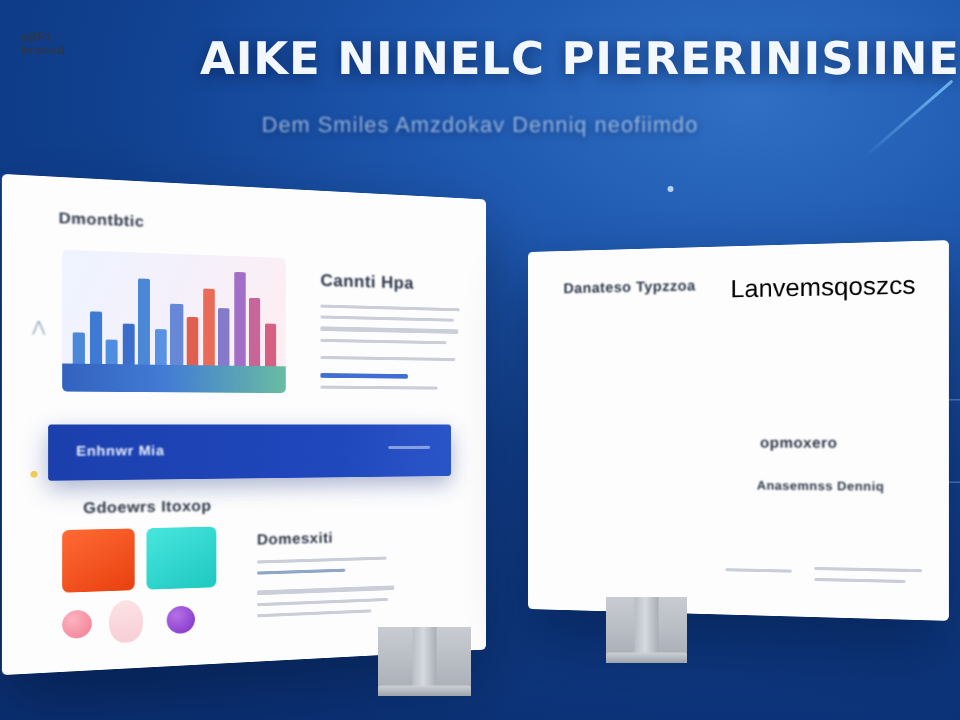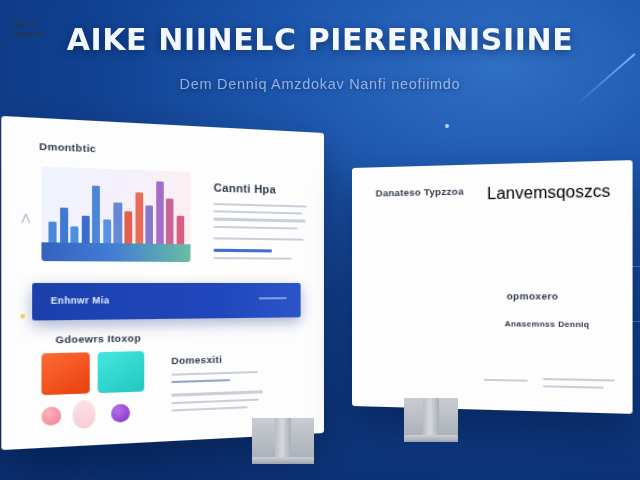--- a/index.html
+++ b/index.html
@@ -21,21 +21,21 @@
     background:linear-gradient(90deg,rgba(120,200,255,0) 0%,rgba(130,205,255,.85) 100%);
     transform:rotate(-41deg);transform-origin:left center;border-radius:2px;
   }
   .speck{position:absolute;border-radius:50%;background:#cfe6ff;opacity:.85;}
   .corner-frame{
     position:absolute;right:-6px;top:266px;width:44px;height:54px;
     border:1.4px solid rgba(150,200,255,.45);border-right:none;border-radius:2px;
   }
   
   .title{
-    position:absolute;left:0;right:0;top:22px;text-align:center;
+    position:absolute;left:0;right:0;top:22px;text-align:right;
     font-size:30px;font-weight:700;letter-spacing:.6px;color:#f3f7ff;
     text-shadow:0 2px 10px rgba(0,20,60,.55);
     font-family:"DejaVu Sans",sans-serif;
     filter:blur(.25px);
   }
   .subtitle{
     position:absolute;left:0;right:0;top:76px;text-align:center;
     font-size:14.5px;font-weight:400;letter-spacing:.7px;
     color:rgba(196,218,248,.72);
     text-shadow:0 1px 5px rgba(0,20,60,.5);
@@ -175,21 +175,21 @@
 
   <div class="comet" style="left:576px;top:104px;">
     <div class="tail"></div>
 
   </div>
   <div class="speck" style="left:445px;top:124px;width:4px;height:4px;"></div>
   <div class="speck" style="left:604px;top:182px;width:2px;height:2px;opacity:.5;"></div>
   <div class="corner-frame"></div>
 
   <div class="title">AIKE NIINELC PIERERINISIINE</div>
-  <div class="subtitle">Dem Denniq Amzdokav Nanfi neofiimdo</div>
+  <div class="subtitle">Dem Smiles Amzdokav Denniq neofiimdo</div>
 
   <div class="stand" style="left:404px;top:398px;width:54px;height:44px;z-index:2;">
     <div class="neck"></div>
     <div class="base"></div>
   </div>
 
   <div class="screen" id="panelA">
     <div class="head-txt" style="position:absolute;left:32px;top:20px;">Dmontbtic</div>
 
     <div class="chartA">

